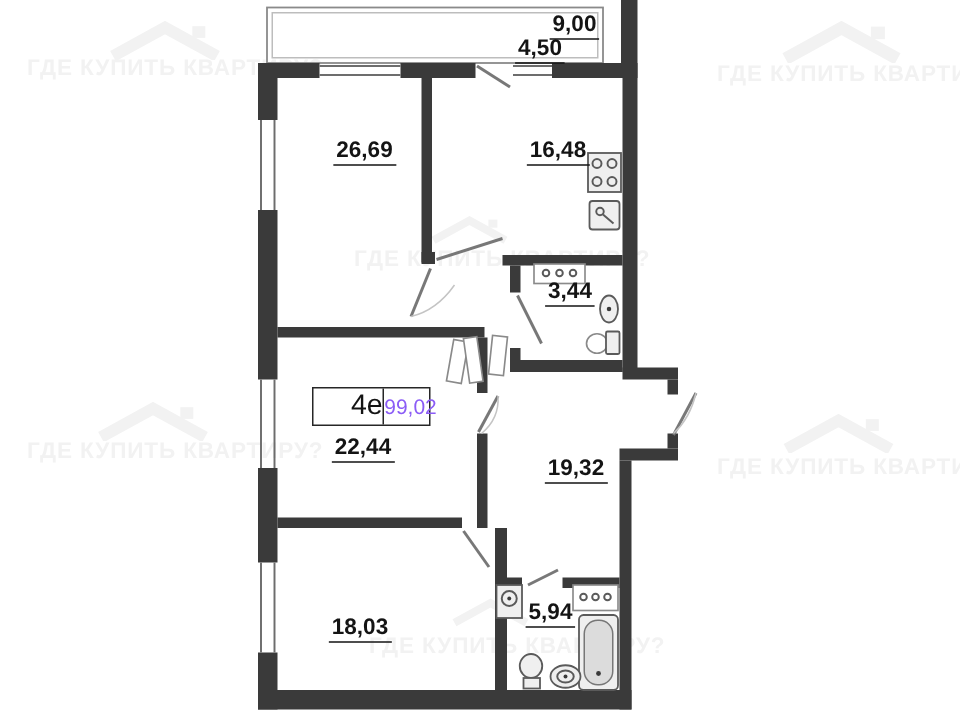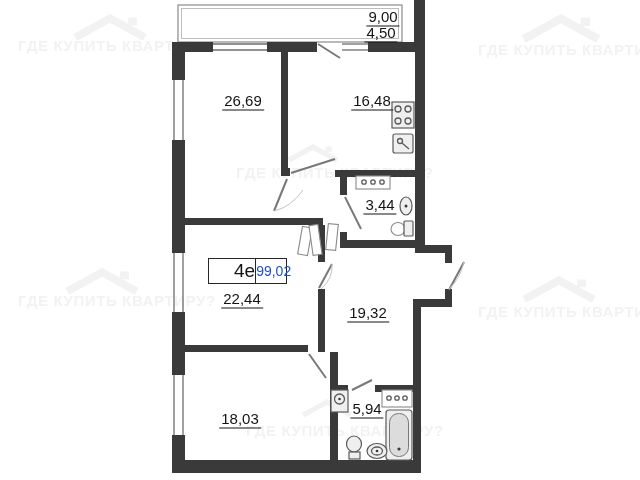--- a/index.html
+++ b/index.html
@@ -32,36 +32,36 @@
   .fix{stroke:#5a5a5a;stroke-width:1.2;fill:#efefef;}
   .fix-w{stroke:#8a8a8a;stroke-width:1.1;fill:#ffffff;}
   .fix-line{stroke:#5a5a5a;stroke-width:1.3;fill:none;}
   .dot{fill:#3a3a3a;}
 
   
   .lbl{
     position:absolute;transform:translate(-50%,-50%);
     font-size:15px;color:#141414;white-space:nowrap;
   }
-  .lbl .u{border-bottom:1.3px solid #141414;padding:0 2px 1px;}
+  .lbl .u{border-bottom:1.3px solid #141414;padding:0 2px 1px;font-weight:bold;}
 
   
   .title-box{
     position:absolute;left:208px;top:258px;width:79px;height:26px;
     background:#ffffff;border:1.6px solid #262626;
     display:flex;align-items:stretch;box-sizing:border-box;
   }
   .title-box .cell-type{
     width:31px;border-right:1.6px solid #262626;
     display:flex;align-items:center;justify-content:center;
     font-size:19px;color:#141414;margin-left:25px;
   }
   .title-box .cell-area{
     flex:1;display:flex;align-items:center;justify-content:center;
-    font-size:14px;color:#1d4ed8;
+    font-size:14px;color:#8b5cf6;
   }
 </style>
 </head>
 <body>
 
 <div class="wm-layer">
 
   <svg class="wm-roof" style="left:68px;top:14px" width="84" height="26" viewBox="0 0 90 30">
     <polyline points="5,27 45,5 85,27" stroke="#f2f2f2" stroke-width="9" fill="none"></polyline>
     <rect x="66" y="4" width="10" height="9" fill="#f2f2f2"></rect>
@@ -230,37 +230,37 @@
     <circle class="dot" cx="377" cy="451" r="1.3"></circle>
   </g>
 </svg>
 </div>
 
 <div class="label-layer">
 
   <div class="lbl" style="left:383px;top:16px">
     <span class="u">9,00</span>
   </div>
-  <div class="lbl" style="left:381px;top:32px">
+  <div class="lbl" style="left:360px;top:32px">
     <span class="u">4,50</span>
   </div>
 
   <div class="lbl" style="left:243px;top:100px">
     <span class="u">26,69</span>
   </div>
   <div class="lbl" style="left:372px;top:100px">
     <span class="u">16,48</span>
   </div>
-  <div class="lbl" style="left:380px;top:204px">
+  <div class="lbl" style="left:380px;top:194px">
     <span class="u">3,44</span>
   </div>
   <div class="lbl" style="left:242px;top:298px">
     <span class="u">22,44</span>
   </div>
-  <div class="lbl" style="left:368px;top:312px">
+  <div class="lbl" style="left:384px;top:312px">
     <span class="u">19,32</span>
   </div>
   <div class="lbl" style="left:240px;top:418px">
     <span class="u">18,03</span>
   </div>
   <div class="lbl" style="left:367px;top:408px">
     <span class="u">5,94</span>
   </div>
 
   <div class="title-box">

